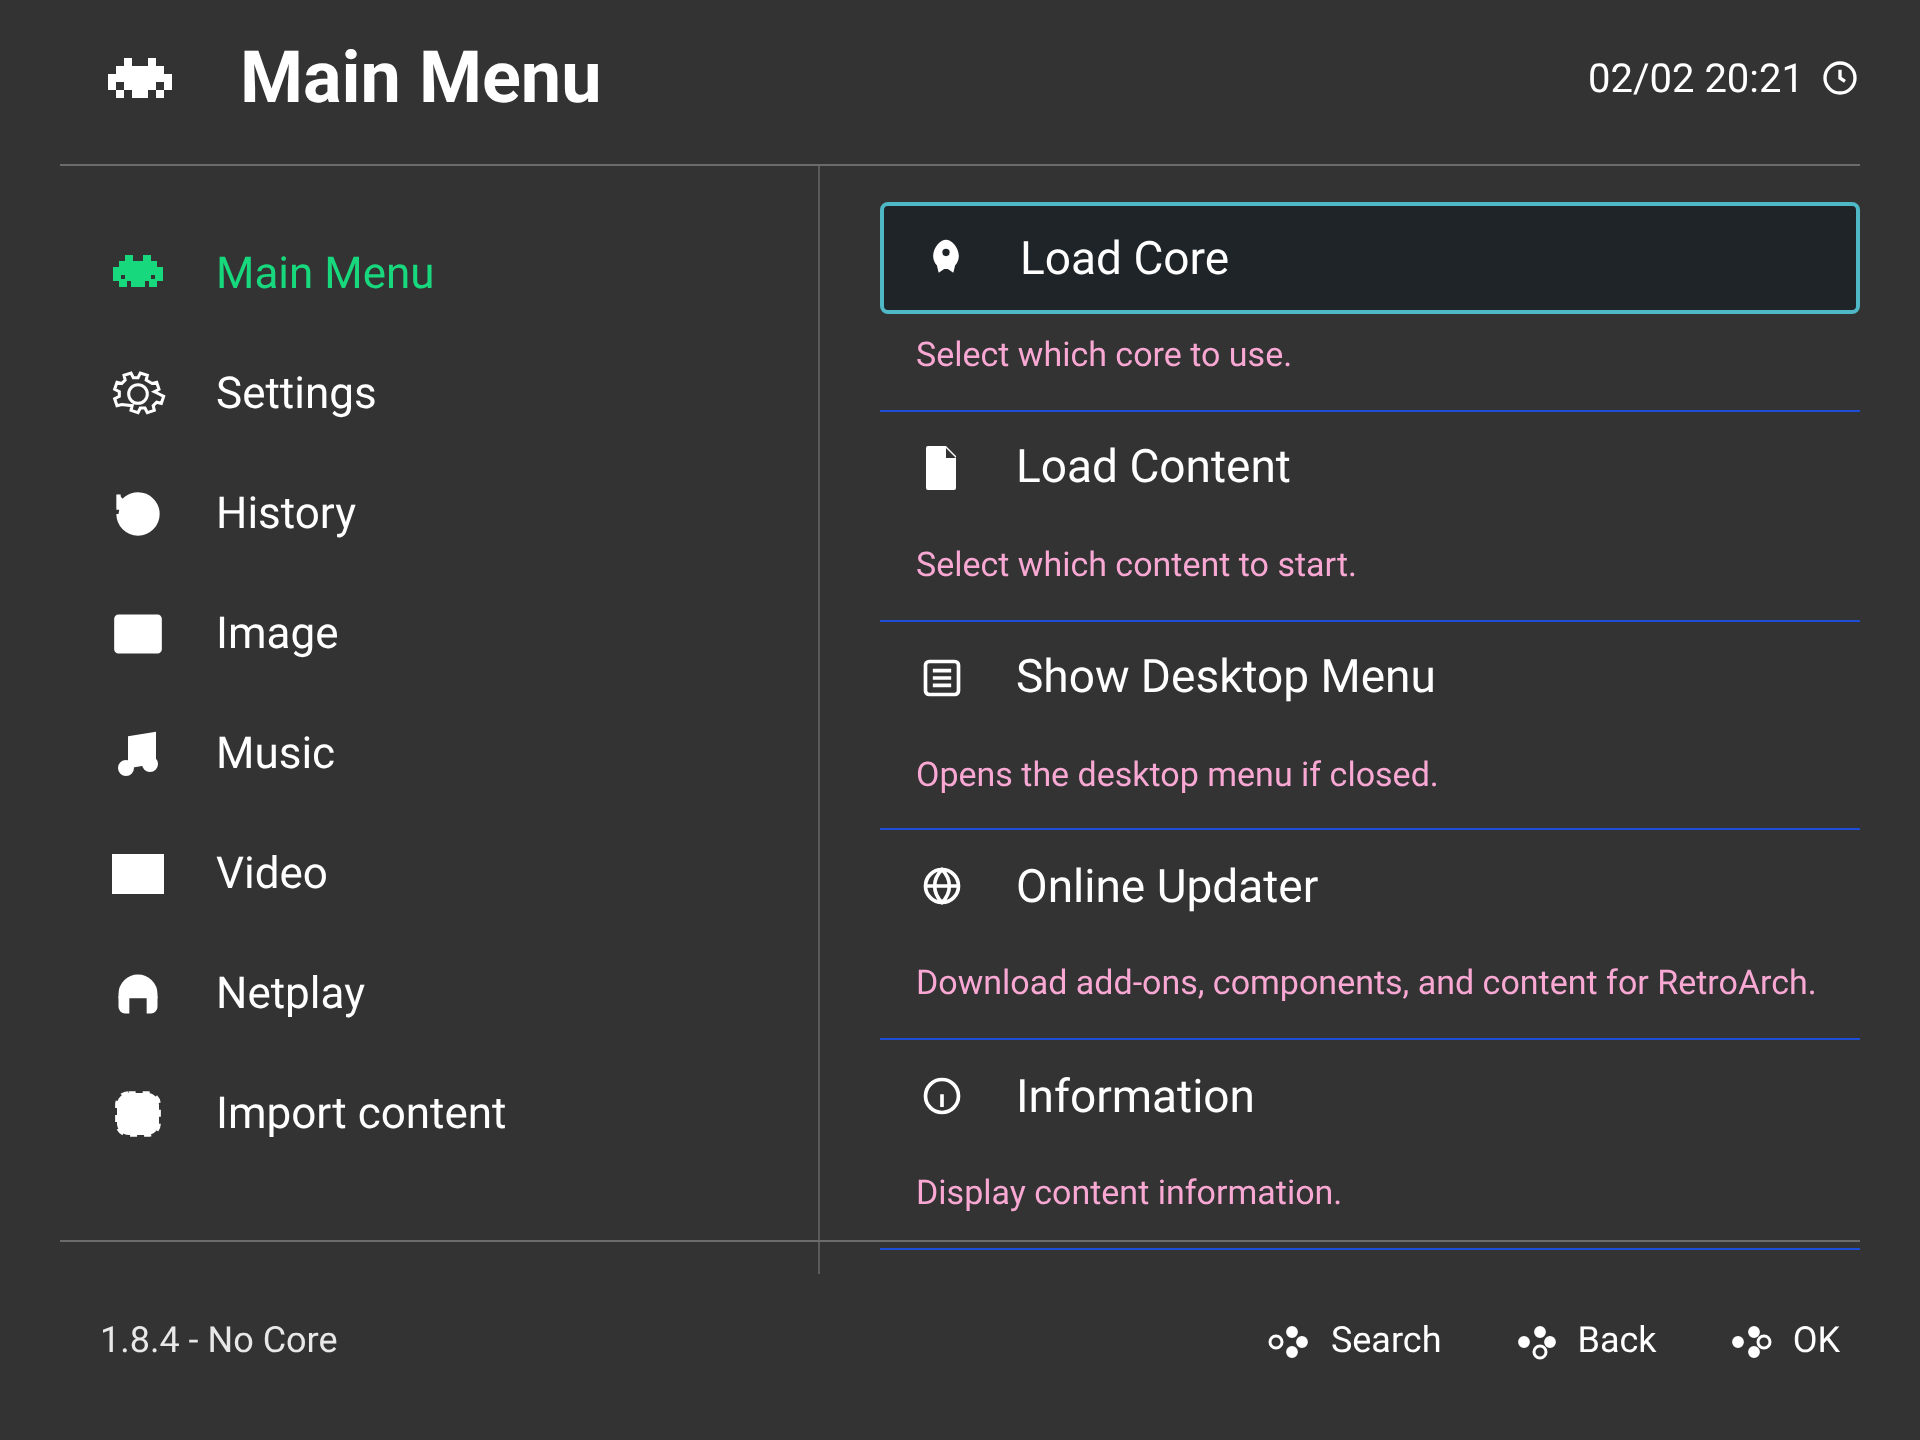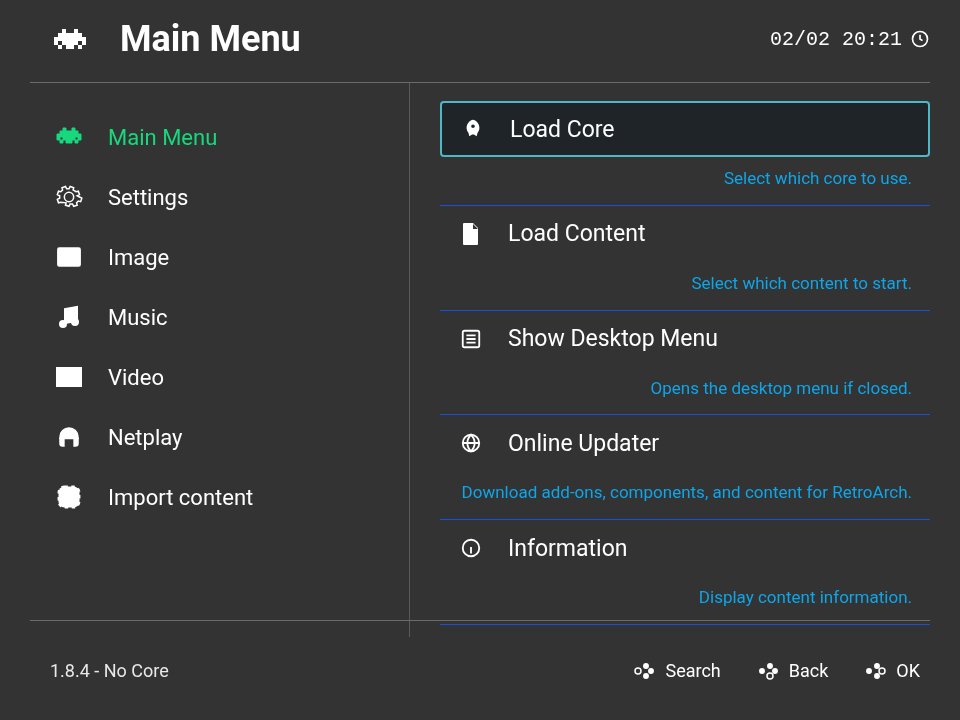--- a/index.html
+++ b/index.html
@@ -18,21 +18,21 @@
     justify-content: space-between;
     padding: 18px 30px 22px 48px;
     border-bottom: 1px solid #6b6b6b;
     margin-left: 30px;
     margin-right: 30px;
     padding-left: 18px;
     padding-right: 0px;
   }
   .header-left { display: flex; align-items: center; gap: 28px; }
   .header-title { font-size: 36px; font-weight: 700; }
-  .header-right { display: flex; align-items: center; gap: 8px; font-size: 20px; font-family: Liberation Mono, monospace; }
+  .header-right { display: flex; align-items: center; gap: 8px; font-size: 20px; }
 
   
   .main { display: flex; height: 554px; }
   .sidebar {
     width: 410px;
     border-right: 1px solid #5a5a5a;
     padding-top: 24px;
     padding-left: 54px;
   }
   .sidebar-item {
@@ -70,24 +70,23 @@
     cursor: pointer;
   }
   .menu-entry.selected .menu-entry-row {
     background: #1f2428;
     border: 2px solid #4fb8c7;
     height: 56px;
   }
   .menu-entry-row .icon-slot { width: 26px; display:flex; justify-content:center; }
   .menu-entry-desc {
     font-size: 17px;
-    color: #0ea5e9;
+    color: #f9a8d4;
     padding: 10px 18px 0 18px;
     line-height: 1.4;
-    text-align: right;
   }
   .menu-entry.no-desc { padding-bottom: 0; }
 
   
   .footer {
     position: absolute;
     bottom: 0; left: 0; right: 0;
     height: 100px;
     border-top: 1px solid #6b6b6b;
     margin: 0 30px;
@@ -141,20 +140,29 @@
     <div class="sidebar-item">
       <span class="icon-slot">
         <svg width="28" height="28" viewBox="0 0 24 24">
             <path d="M12 8a4 4 0 100 8 4 4 0 000-8zm9 4l2 1-1 3-2-0.5-1.5 1.5 0.5 2-3 1-1-2h-2l-1 2-3-1 0.5-2L5 16.5 3 17l-1-3 2-1v-2l-2-1 1-3 2 0.5L6.5 6 6 4l3-1 1 2h2l1-2 3 1-0.5 2L18 7.5 20 7l1 3-2 1z" fill="none" stroke="#fff" stroke-width="1.3"></path>
           </svg>
       </span>
       <span>Settings</span>
     </div>
 
 
+    <div class="sidebar-item">
+      <span class="icon-slot">
+        <svg width="26" height="26" viewBox="0 0 24 24" fill="none" stroke="#fff" stroke-width="2">
+            <path d="M3 12a9 9 0 109-9 9 9 0 00-8.5 6M3 3v6h6"></path>
+            <path d="M12 8v4l3 2"></path>
+          </svg>
+      </span>
+      <span>History</span>
+    </div>
 
     <div class="sidebar-item">
       <span class="icon-slot">
         <svg width="26" height="22" viewBox="0 0 24 20" fill="none" stroke="#fff" stroke-width="2">
             <rect x="2" y="2" width="20" height="16" rx="1"></rect>
             <circle cx="8" cy="8" r="2" fill="#fff" stroke="none"></circle>
             <path d="M2 16l6-6 5 5 3-3 6 6" stroke="none" fill="#fff"></path>
           </svg>
       </span>
       <span>Image</span>

